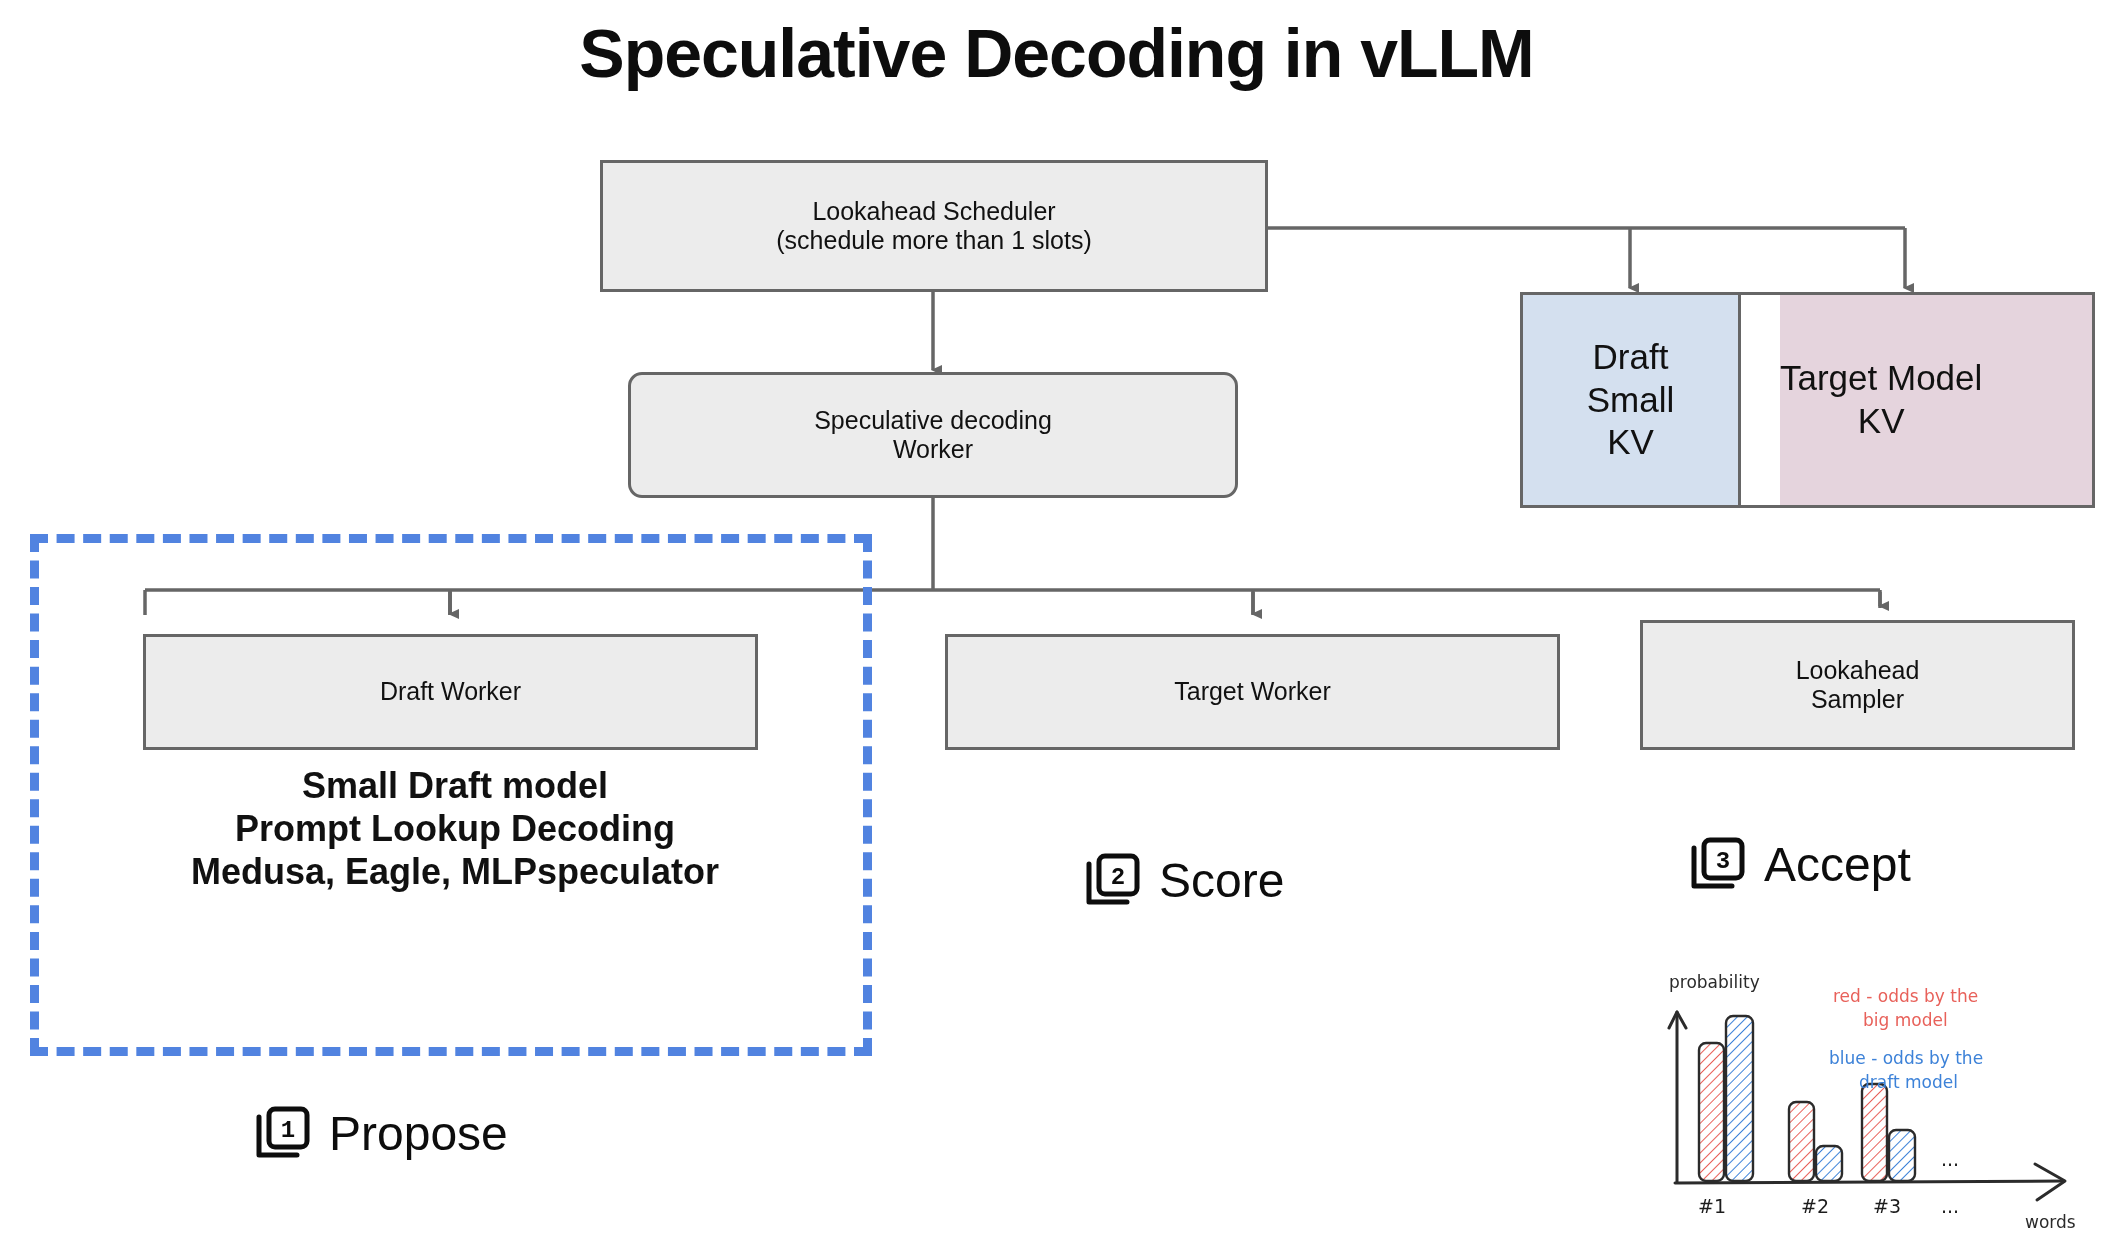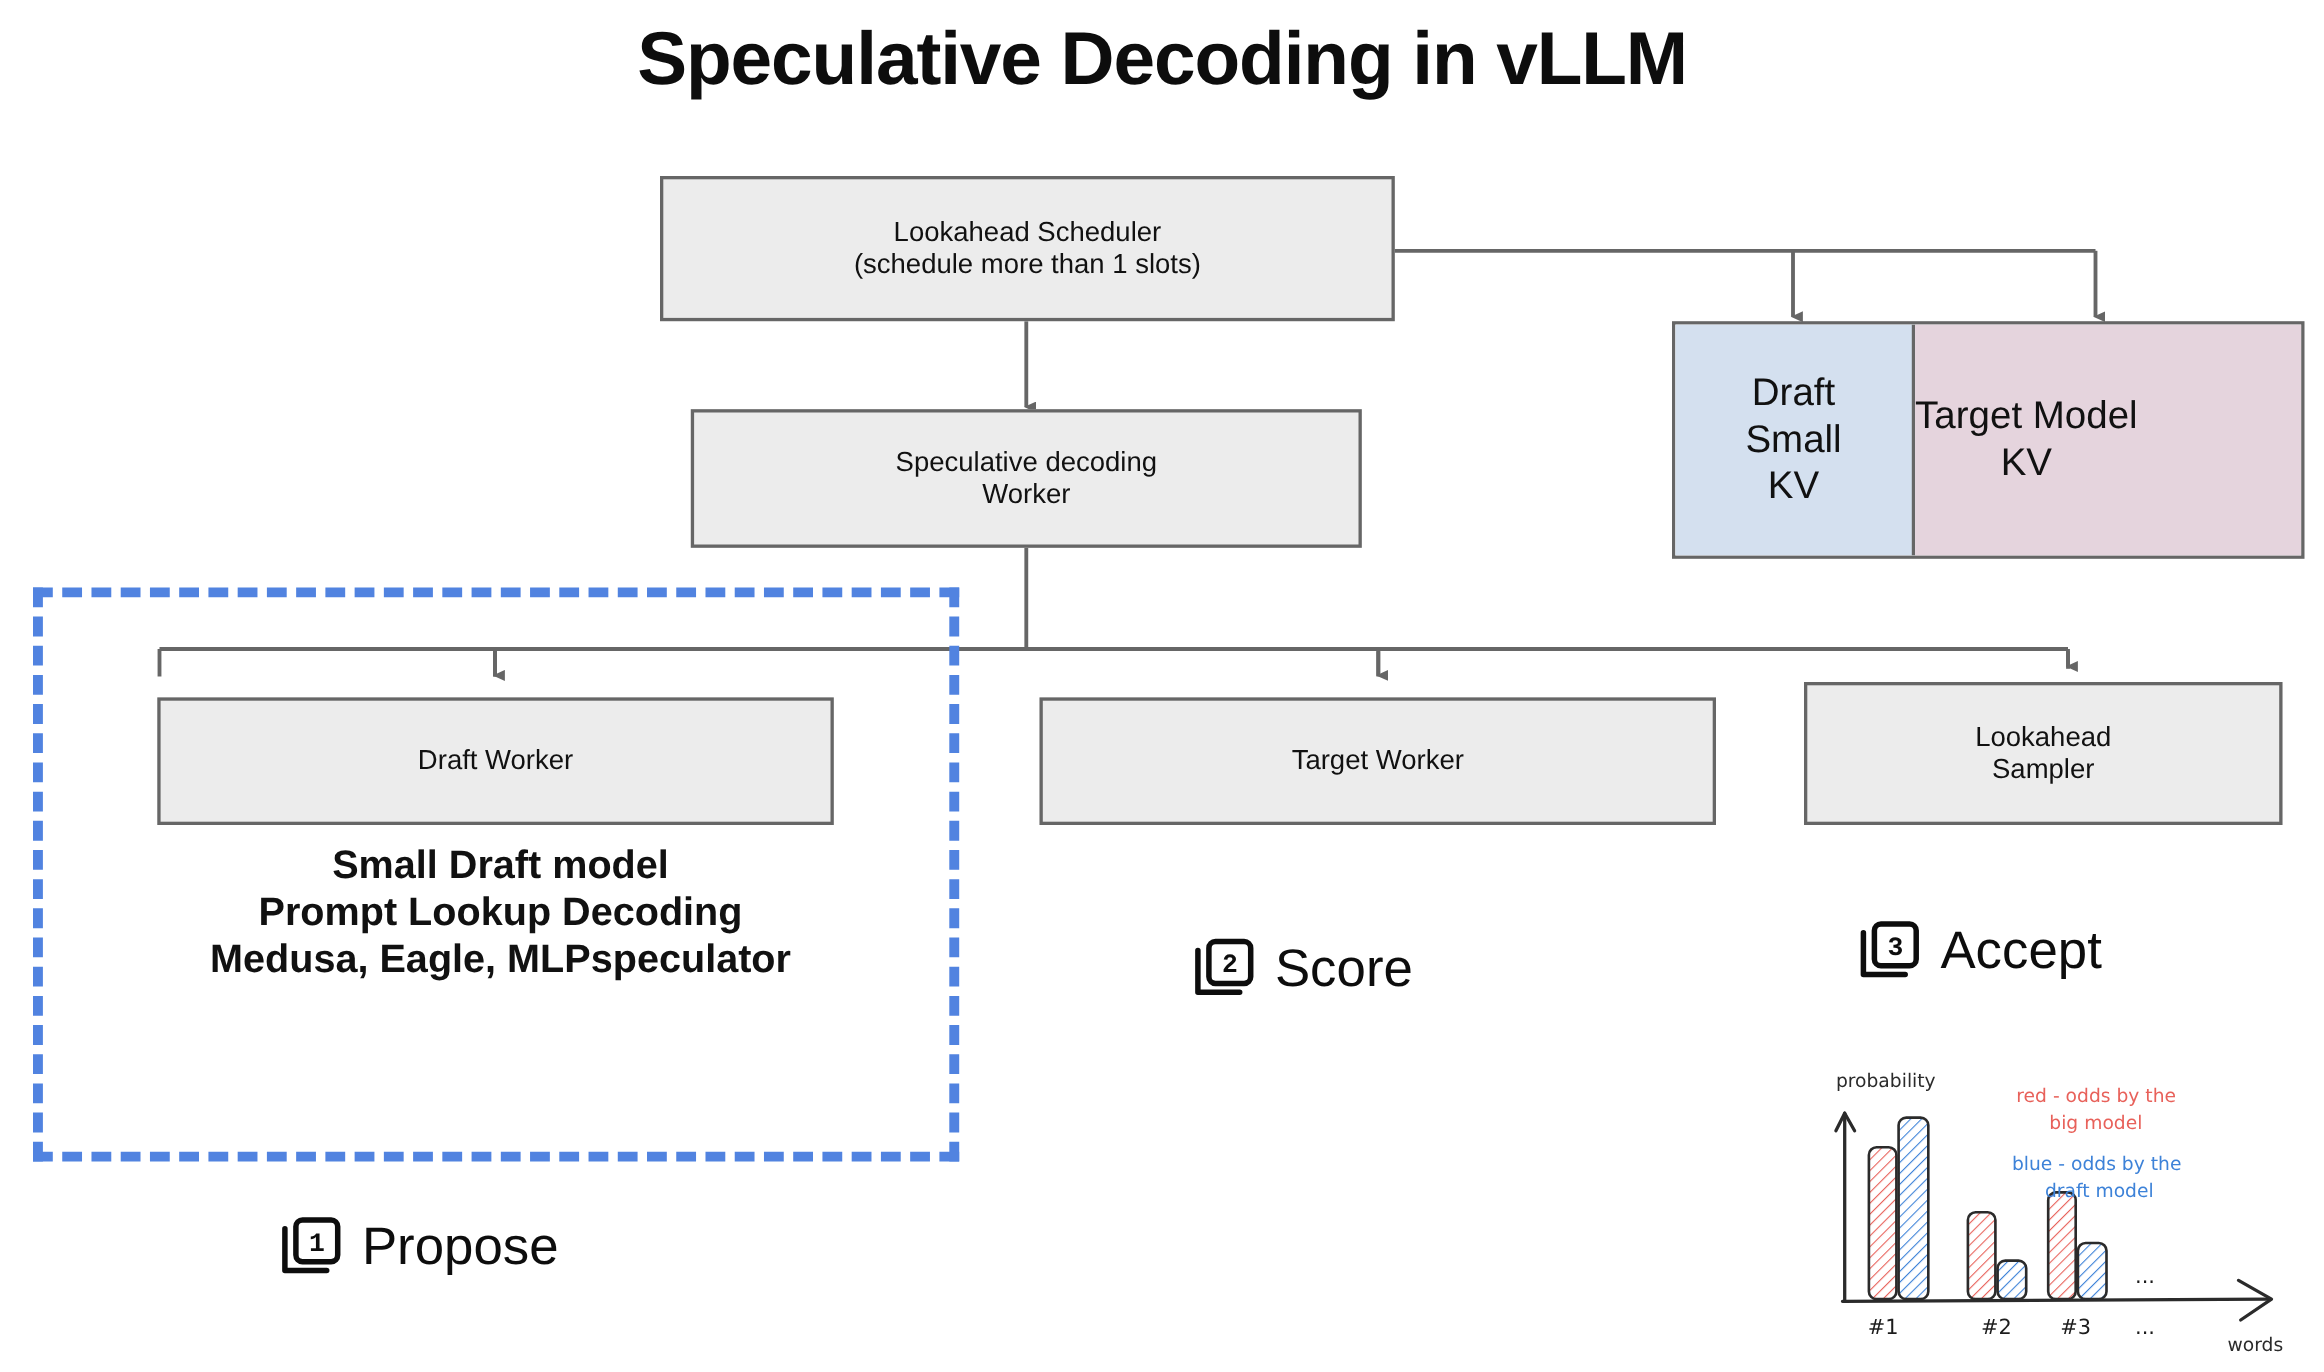--- a/index.html
+++ b/index.html
@@ -83,37 +83,37 @@
   </g>
 </svg>
 
 <div class="node" id="scheduler-box" style="left:600px;top:160px;width:668px;height:132px;">
   <div>
     <div>Lookahead Scheduler</div>
     <div>(schedule more than 1 slots)</div>
   </div>
 </div>
 
-<div id="kv-group" style="left:1520px;top:292px;width:575px;height:216px;">
+<div id="kv-group" style="left:1520px;top:292px;width:575px;height:216px;gap:39px;">
   <div id="kv-draft">
     <div>
       <div>Draft</div>
       <div>Small</div>
       <div>KV</div>
     </div>
   </div>
   <div id="kv-target">
     <div>
       <div>Target Model</div>
       <div>KV</div>
     </div>
   </div>
 </div>
 
-<div class="node" id="spec-worker-box" style="left:628px;top:372px;width:610px;height:126px;">
+<div class="node" id="spec-worker-box" style="left:628px;top:372px;width:610px;height:126px;border-radius:14px;">
   <div>
     <div>Speculative decoding</div>
     <div>Worker</div>
   </div>
 </div>
 
 <div id="propose-region"></div>
 
 <div class="node" id="draft-worker-box" style="left:143px;top:634px;width:615px;height:116px;">
   <span>Draft Worker</span>

